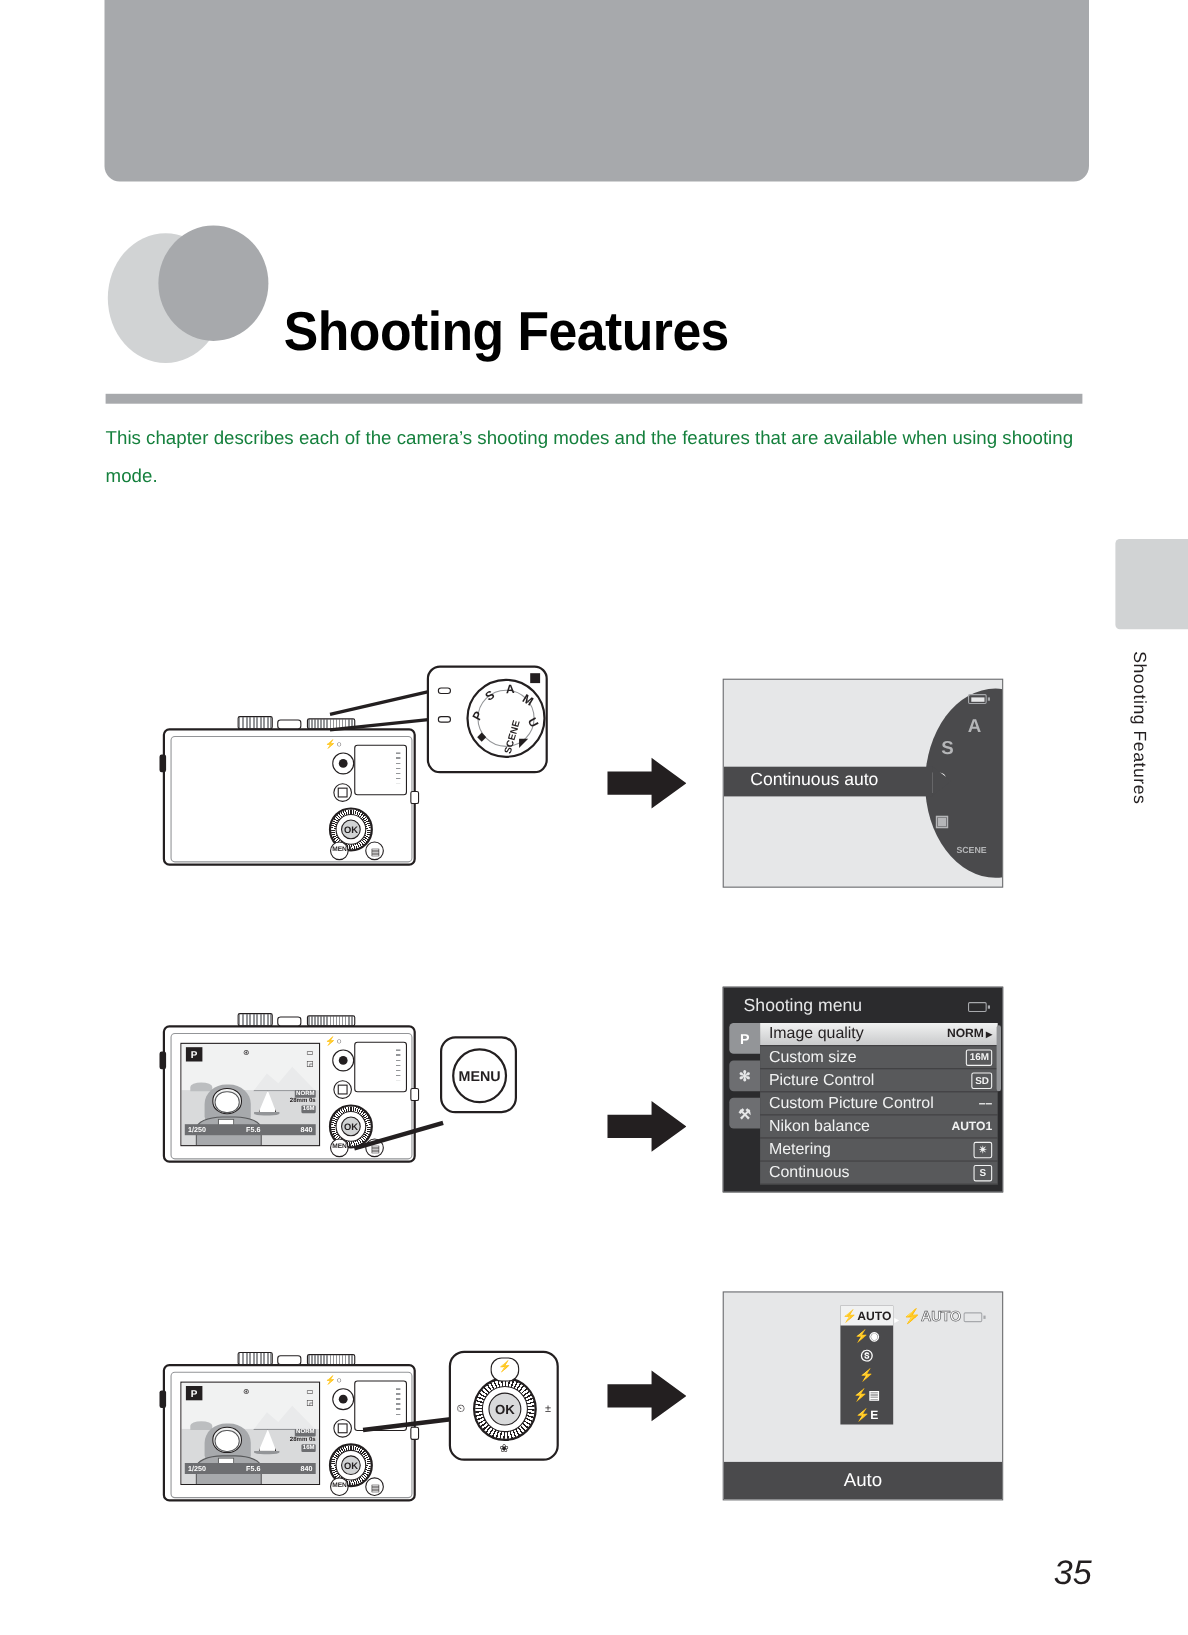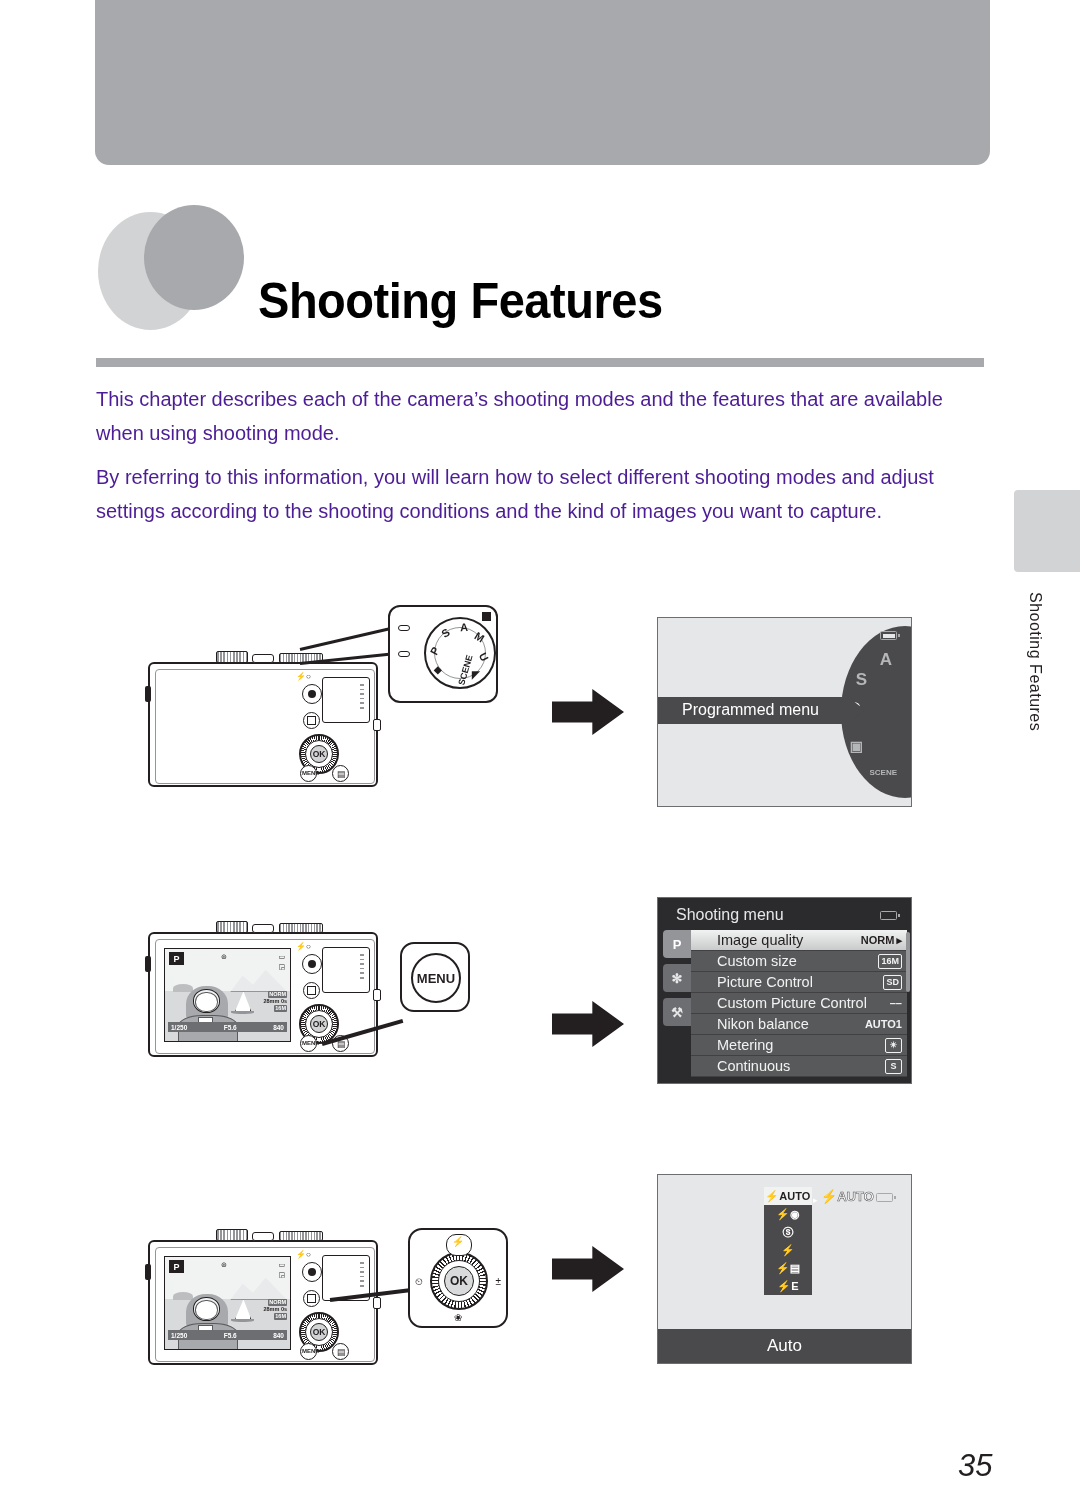--- a/index.html
+++ b/index.html
@@ -37,40 +37,40 @@
   }
 
   .title-rule {
     position: absolute; left: 96px; top: 358px; width: 888px; height: 9px;
     background: #a7a9ac;
   }
 
   
   .intro {
     position: absolute; left: 96px; top: 382px; width: 890px;
-    font-size: 20px; line-height: 34px; color: #4c1d95;
+    font-size: 17px; line-height: 34px; color: #15803d;
   }
   .intro p { margin-bottom: 10px; }
   .intro p.p2 { margin-top: 4px; }
 
   
   .edge-tab {
     position: absolute; left: 1014px; top: 490px; width: 66px; height: 82px;
     background: #d1d3d4; border-radius: 4px 0 0 4px;
   }
   .edge-label {
     position: absolute; left: 1018px; top: 592px; width: 26px; height: 220px;
     font-size: 16px; color: #231f20;
     writing-mode: vertical-rl; text-orientation: mixed;
     letter-spacing: 0.5px;
   }
 
   
   .page-num {
-    position: absolute; left: 958px; top: 1448px;
+    position: absolute; left: 958px; top: 1412px;
     font-size: 31px; font-style: italic; color: #231f20;
     font-family: "Liberation Sans", sans-serif;
   }
 
   
   .row { position: absolute; }
   .row1 { left: 0; top: 600px; }
   .row2 { left: 0; top: 890px; }
   .row3 { left: 0; top: 1160px; }
 
@@ -263,21 +263,21 @@
     color: #e6e7e8; font-size: 13px; font-weight: bold;
   }
   .side-tab.active { background: #939598; color: #fff; }
   .menu-list {
     position: absolute; left: 33px; top: 32px; right: 4px;
   }
   .menu-row {
     position: relative; height: 21px; background: #58595b;
     border-bottom: 1px solid #414042;
     display: flex; align-items: center; justify-content: space-between;
-    padding: 0 5px 0 26px;
+    padding: 0 5px 0 8px;
   }
   .menu-row.active { background: linear-gradient(180deg,#f1f2f2,#c9cacb); }
   .menu-row .lbl { color: #f1f2f2; font-size: 14.5px; white-space: nowrap; }
   .menu-row.active .lbl { color: #231f20; }
   .menu-row .val {
     color: #f1f2f2; font-size: 11px; font-weight: bold;
     display: flex; align-items: center; gap: 2px;
   }
   .menu-row.active .val { color: #231f20; }
   .valbox {
@@ -435,21 +435,20 @@
   <div class="top-banner"></div>
 
   <div class="circle-light"></div>
   <div class="circle-dark"></div>
 
   <div class="chapter-title">Shooting Features</div>
   <div class="title-rule"></div>
 
   <div class="intro">
     <p class="p1">This chapter describes each of the camera’s shooting modes and the features that are available when using shooting mode.</p>
-    <p class="p2">By referring to this information, you will learn how to select different shooting modes and adjust settings according to the shooting conditions and the kind of images you want to capture.</p>
   </div>
 
   <div class="edge-tab"></div>
   <div class="edge-label">Shooting Features</div>
 
   <div class="page-num">35</div>
 
   <div class="row row1">
 
     <div class="camera" style="left:148px; top:62px;">
@@ -501,21 +500,21 @@
       <div class="mode-dial-arc"></div>
       <div class="batt-icon" style="right:14px; top:13px;">
           <i></i>
         </div>
       <div class="mode-item" style="right:19px; top:32px;">A</div>
       <div class="mode-item" style="right:44px; top:52px;">S</div>
       <div class="mode-item sel" style="right:50px; top:79px;">P</div>
       <div class="mode-item" style="right:48px; top:120px; font-size:14px;">▣</div>
       <div class="mode-item" style="right:14px; top:150px; font-size:8px;">SCENE</div>
       <div class="mode-banner">
-        <span>Programmed menu</span>
+        <span>Continuous auto</span>
       </div>
     </div>
   </div>
 
   <div class="row row2">
 
     <div class="camera" style="left:148px; top:42px;">
       <div class="cam-outer">
         <div class="cam-inner"></div>
 

